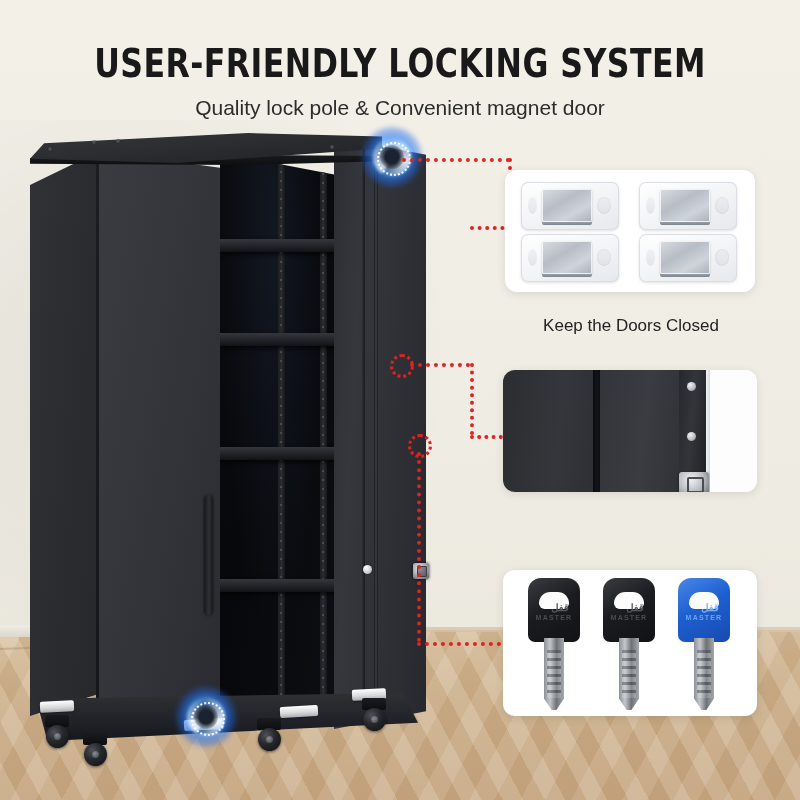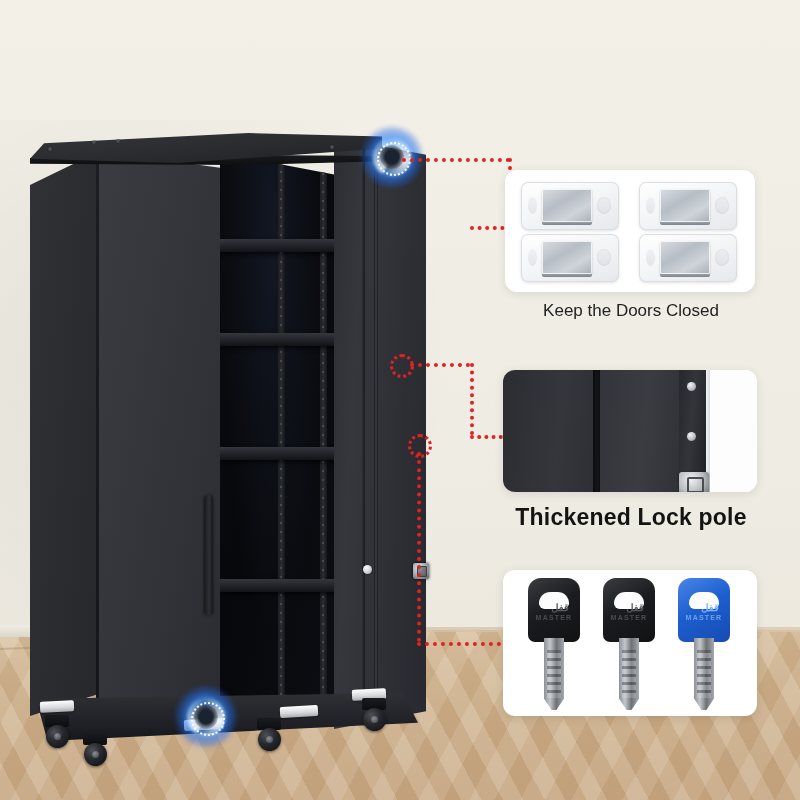--- a/index.html
+++ b/index.html
@@ -132,21 +132,21 @@
   
   .dotline-h{position:absolute;height:0;border-top:4px dotted #e02222;}
   .dotline-v{position:absolute;width:0;border-left:4px dotted #e02222;}
   .dotcircle{position:absolute;border:3px dotted #e02222;border-radius:50%;}
 
   
   .panel{position:absolute;background:#ffffff;border-radius:12px;
       box-shadow:0 2px 10px rgba(0,0,0,.10);overflow:hidden;}
   .cap{position:absolute;width:270px;text-align:center;left:496px;}
   .cap .t1{font-size:23px;font-weight:bold;color:#141414;letter-spacing:.2px;}
-  .cap .t2{font-size:17px;font-weight:normal;color:#232323;margin-top:3px;}
+  .cap .t2{font-size:17px;font-weight:normal;color:#232323;margin-top:18px;}
 
   
   .magnet{position:absolute;width:98px;height:48px;border-radius:7px;
       background:linear-gradient(160deg,#ffffff 0%,#f4f5f7 48%,#e6e8ec 100%);
       box-shadow:0 1px 3px rgba(0,0,0,.12), inset 0 0 0 1px rgba(215,219,226,.9);}
   .magnet .plate{position:absolute;left:21px;top:7px;width:50px;height:33px;border-radius:2px;
       background:linear-gradient(150deg,#d9dde2 0%,#b7bdc5 40%,#cfd4da 70%,#a9afb7 100%);
       box-shadow:inset 0 0 0 1px rgba(255,255,255,.75), 0 1px 2px rgba(0,0,0,.22);}
   .magnet .plate::after{content:"";position:absolute;left:0;bottom:-3px;width:100%;height:3px;
       background:linear-gradient(180deg,#9aa0a8,#7e848c);border-radius:0 0 2px 2px;}
@@ -202,20 +202,24 @@
 
 <div id="stage">
 
   <div class="wall"></div>
   <div class="wall-shade"></div>
   <div class="floor"></div>
   <div class="floor-edge"></div>
   <div class="floor-line"></div>
   <div class="baseboard"></div>
 
+  <div class="hdr">
+    <h1>USER-FRIENDLY LOCKING SYSTEM</h1>
+    <h2>Quality lock pole &amp; Convenient magnet door</h2>
+  </div>
 
   <div class="cab">
     <div class="side-panel"></div>
 
     <div class="cavity">
       <div class="cav-back"></div>
       <div class="post" style="left:58px;top:6px;height:556px;"></div>
       <div class="post" style="left:100px;top:8px;height:554px;"></div>
       <div class="shelf" style="top:92px;"></div>
       <div class="shelf" style="top:186px;"></div>
@@ -322,23 +326,20 @@
     <div class="lp-door-a"></div>
     <div class="lp-gap"></div>
     <div class="lp-door-b"></div>
     <div class="lp-pole"></div>
     <div class="lp-pole-edge"></div>
     <div class="lp-screw" style="top:12px;"></div>
     <div class="lp-screw" style="top:62px;"></div>
     <div class="lp-lock"></div>
     <div class="lp-white"></div>
   </div>
-  <div class="cap" style="top:504px;">
-    <div class="t1">Thickened Lock pole</div>
-  </div>
 
   <div class="panel" style="left:503px;top:570px;width:254px;height:146px;">
     <div class="key black" style="left:25px;top:8px;">
       <div class="head">
         <div class="hole"></div>
         <div class="logo">قفل</div>
         <div class="brand">MASTER</div>
       </div>
       <div class="blade"></div>
     </div>

